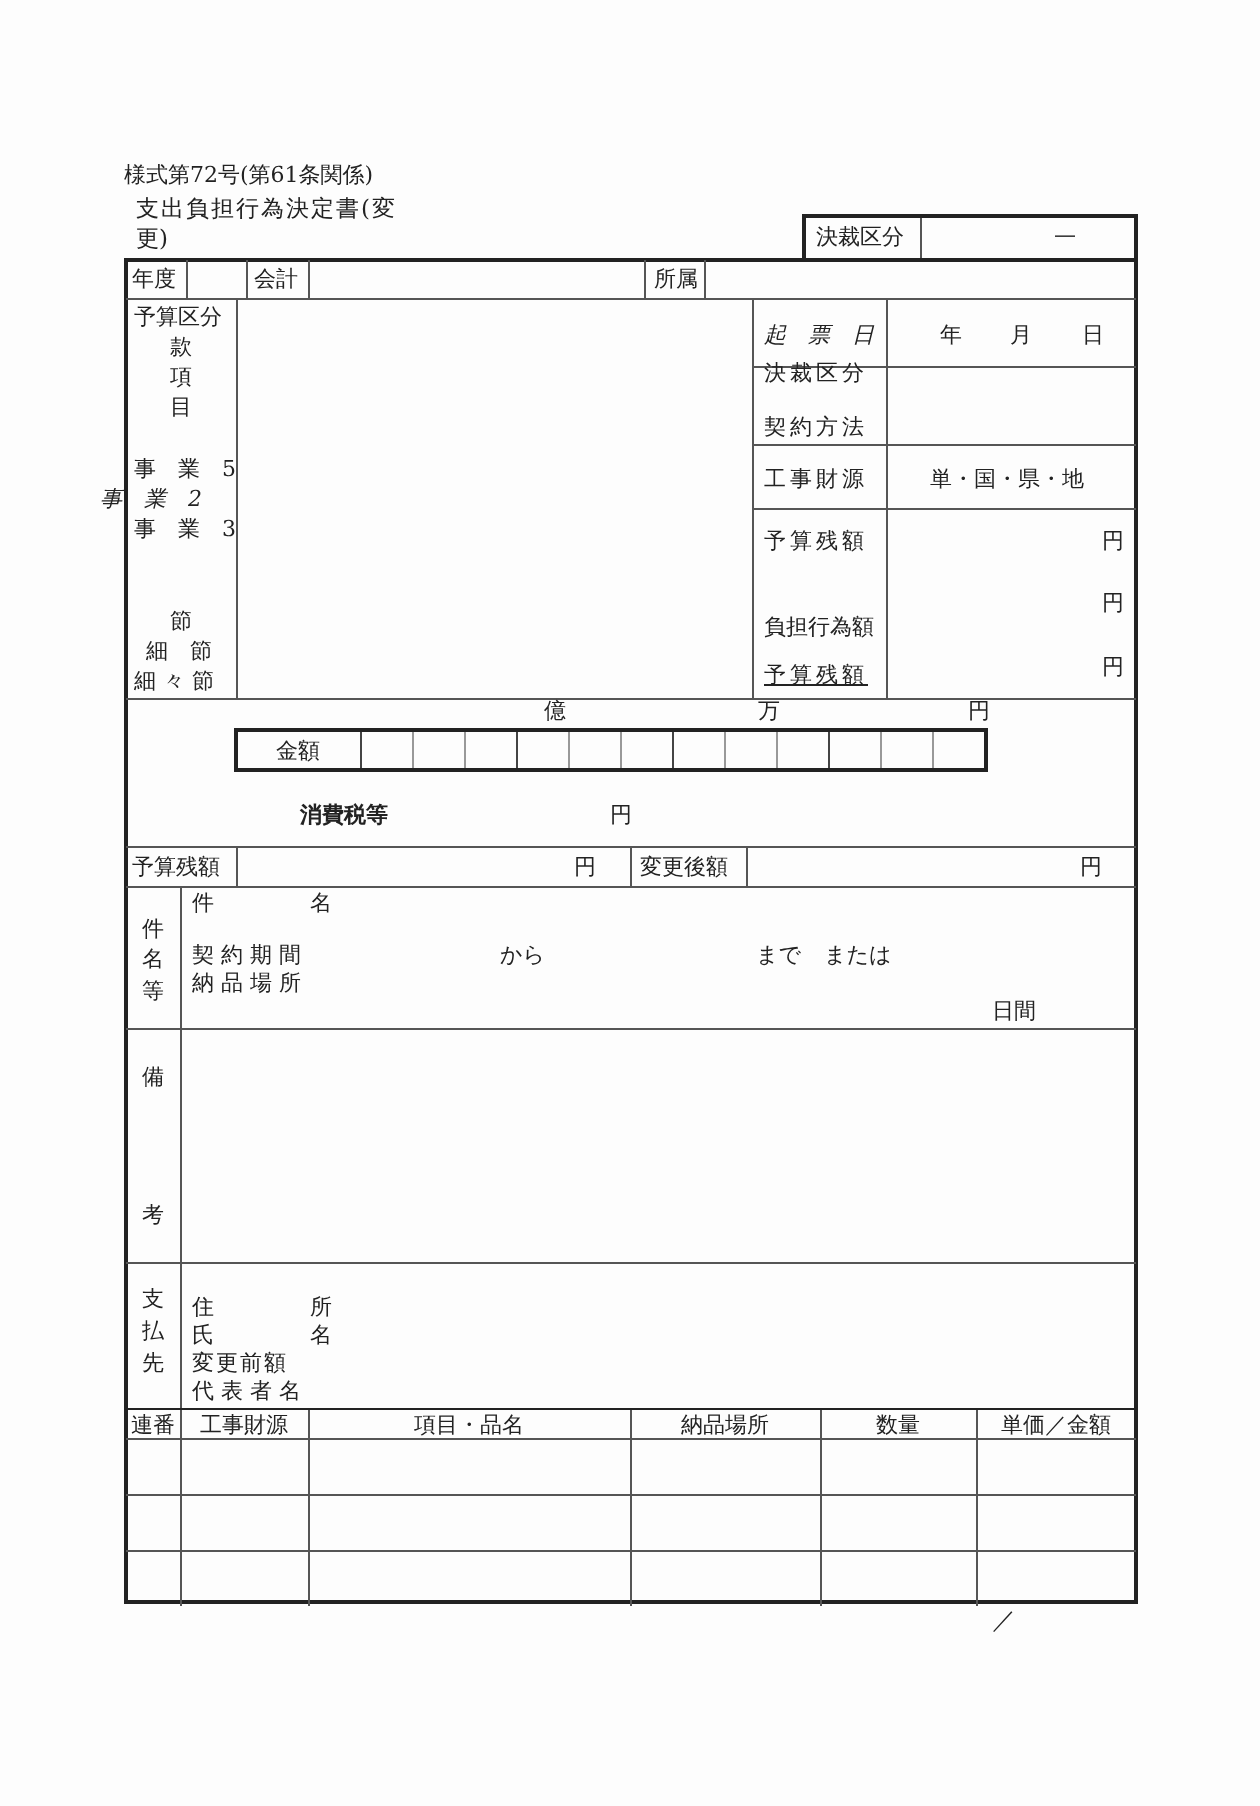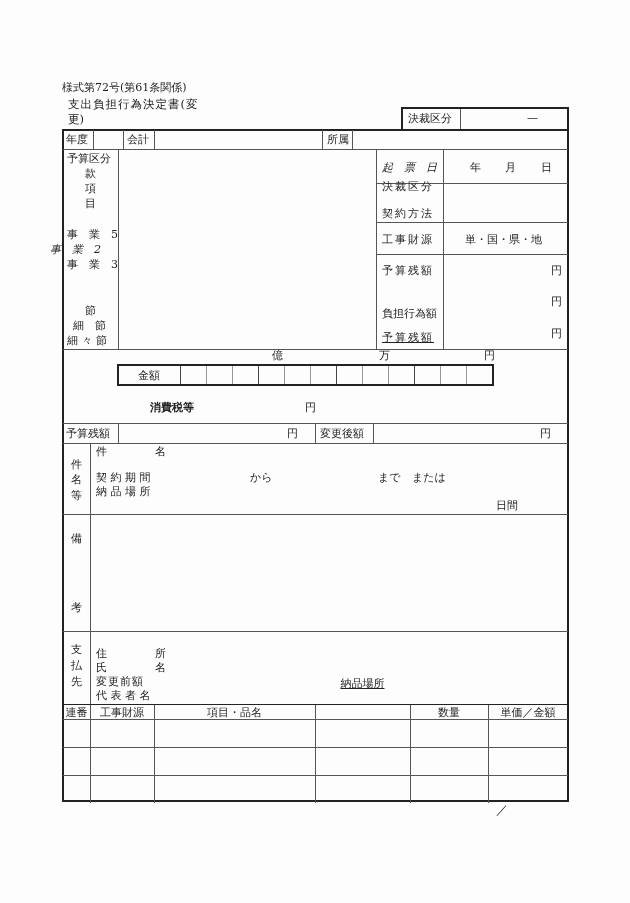--- a/index.html
+++ b/index.html
@@ -161,21 +161,21 @@
 <div class="hl thick" style="left:63px;top:704px;width:505px;"></div>
 <div id="items-table">
     <div class="vl" style="left: 90px; top: 705px; height: 98px;"></div>
     <div class="vl" style="left: 154px; top: 705px; height: 98px;"></div>
     <div class="vl" style="left: 315px; top: 705px; height: 98px;"></div>
     <div class="vl" style="left: 410px; top: 705px; height: 98px;"></div>
     <div class="vl" style="left: 488px; top: 705px; height: 98px;"></div>
     <div class="t" style="left: 64px; top: 707px; width: 25px; text-align: center;">連番</div>
     <div class="t" style="left: 91px; top: 707px; width: 62px; text-align: center;">工事財源</div>
     <div class="t" style="left: 155px; top: 707px; width: 159px; text-align: center;">項目・品名</div>
-    <div class="t" style="left: 316px; top: 678px; width: 93px; text-align: center; text-decoration: underline;">納品場所</div>
+    <div class="t" style="left: 316px; top: 707px; width: 93px; text-align: center;">納品場所</div>
     <div class="t" style="left: 411px; top: 707px; width: 76px; text-align: center;">数量</div>
     <div class="t" style="left: 489px; top: 707px; width: 78px; text-align: center;">単価／金額</div>
     <div class="hl" style="left: 63px; top: 719px; width: 505px;"></div>
     <div class="field abs" style="left: 64px; top: 720px; width: 25px; height: 26px;"></div>
     <div class="field abs" style="left: 91px; top: 720px; width: 62px; height: 26px;"></div>
     <div class="field abs" style="left: 155px; top: 720px; width: 159px; height: 26px;"></div>
     <div class="field abs" style="left: 316px; top: 720px; width: 93px; height: 26px;"></div>
     <div class="field abs" style="left: 411px; top: 720px; width: 76px; height: 26px;"></div>
     <div class="field abs" style="left: 489px; top: 720px; width: 78px; height: 26px;"></div>
     <div class="hl" style="left: 63px; top: 747px; width: 505px;"></div>

